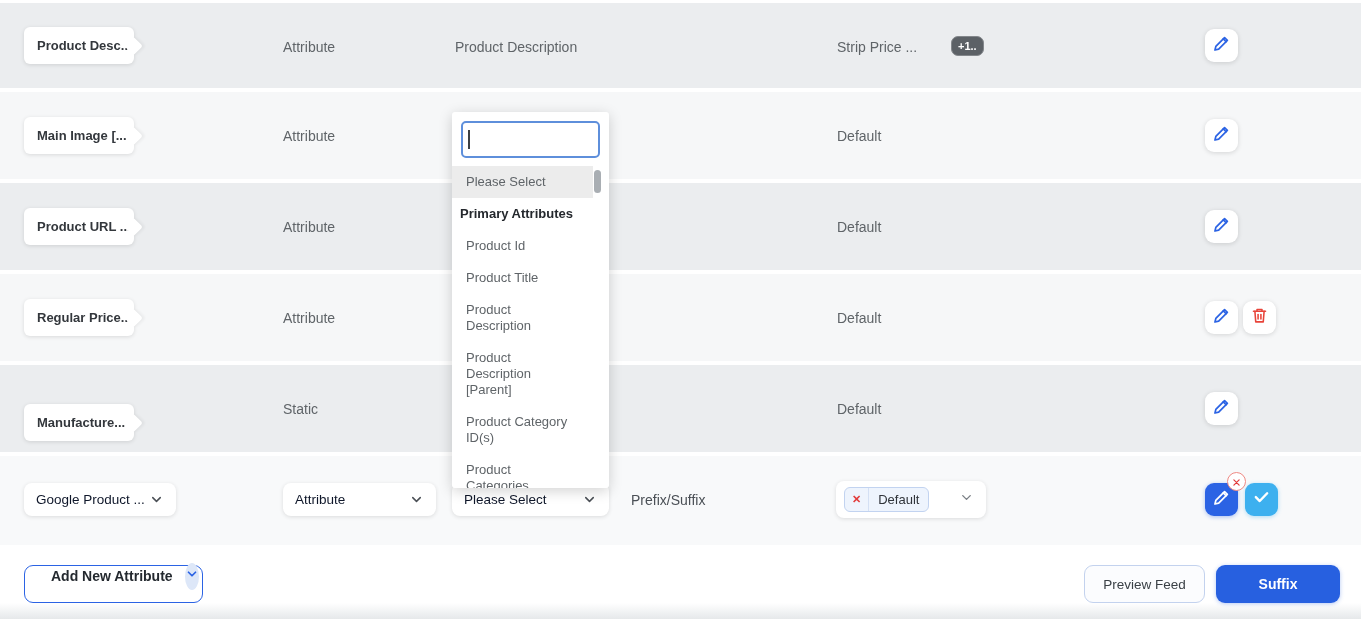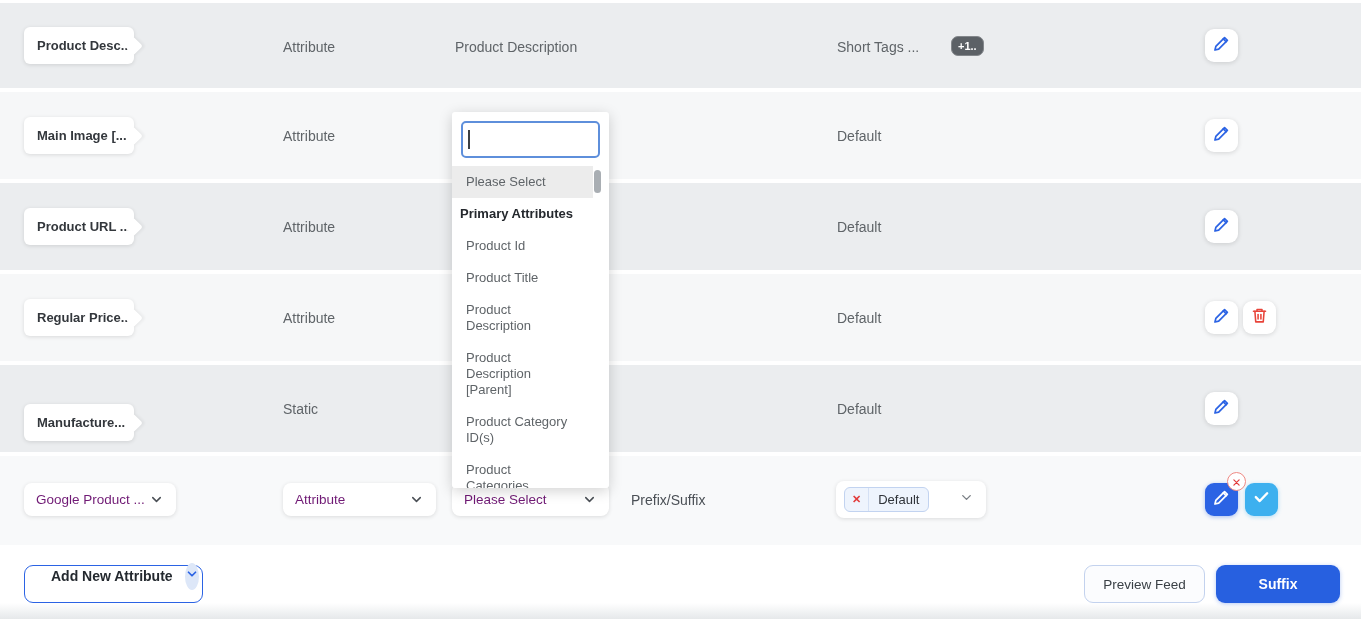--- a/index.html
+++ b/index.html
@@ -28,21 +28,21 @@
     padding:3px 6px; line-height:12px; }
 
   .icon-btn { position:absolute; width:33px; height:33px; border-radius:9px;
     background:#fff; box-shadow:0 1px 5px rgba(0,0,0,.14);
     display:flex; align-items:center; justify-content:center; cursor:pointer; }
   .icon-btn svg { width:17px; height:17px; }
 
   
   .sel { position:absolute; top:27px; height:33px; background:#fff; border-radius:8px;
     box-shadow:0 1px 4px rgba(0,0,0,.12); display:flex; align-items:center;
-    justify-content:space-between; padding:0 12px; font-size:13.5px; color:#701a75; }
+    justify-content:space-between; padding:0 12px; font-size:13.5px; color:#0f172a; }
   .sel .chev svg { width:15px; height:15px; display:block; }
 
   .out-sel { position:absolute; left:836px; top:25px; width:150px; height:37px;
     background:#fff; border-radius:8px; box-shadow:0 1px 4px rgba(0,0,0,.12);
     display:flex; align-items:center; justify-content:space-between; padding:0 12px 0 8px; }
   .token { display:flex; align-items:center; height:25px; border:1px solid #c2d3f0;
     background:#eef4fd; border-radius:6px; overflow:hidden; }
   .token .x { padding:0 7px; font-size:11px; font-weight:700; color:#e23b3b;
     border-right:1px solid #d4e0f4; line-height:23px; cursor:pointer; }
   .token .t { padding:0 9px; font-size:13px; color:#30343a; }
@@ -98,21 +98,21 @@
 <body>
 
 <div class="stage">
 
   <div class="row shade" style="top:3px;height:85px;">
     <div class="tag-label" style="top:24px;">
       <span>Product Desc...</span>
     </div>
     <div class="cell-text" style="left:283px;top:36px;">Attribute</div>
     <div class="cell-text" style="left:455px;top:36px;">Product Description</div>
-    <div class="cell-text" style="left:837px;top:36px;">Short Tags ...</div>
+    <div class="cell-text" style="left:837px;top:36px;">Strip Price ...</div>
     <div class="badge" style="left:951px;top:33px;">+1..</div>
     <div class="icon-btn" style="left:1205px;top:26px;">
       <span><svg viewBox="0 0 24 24" fill="none" stroke="#2b63e4" stroke-width="2.4" stroke-linecap="round" stroke-linejoin="round" width="17" height="17">
             <path d="M16.3 3.7l4 4L8 20l-5.2 1.2L4 16 16.3 3.7z"></path>
             <path d="M14.5 5.5l4 4"></path>
           </svg></span>
     </div>
   </div>
 
   <div class="row lite" style="top:92px;height:87px;">

